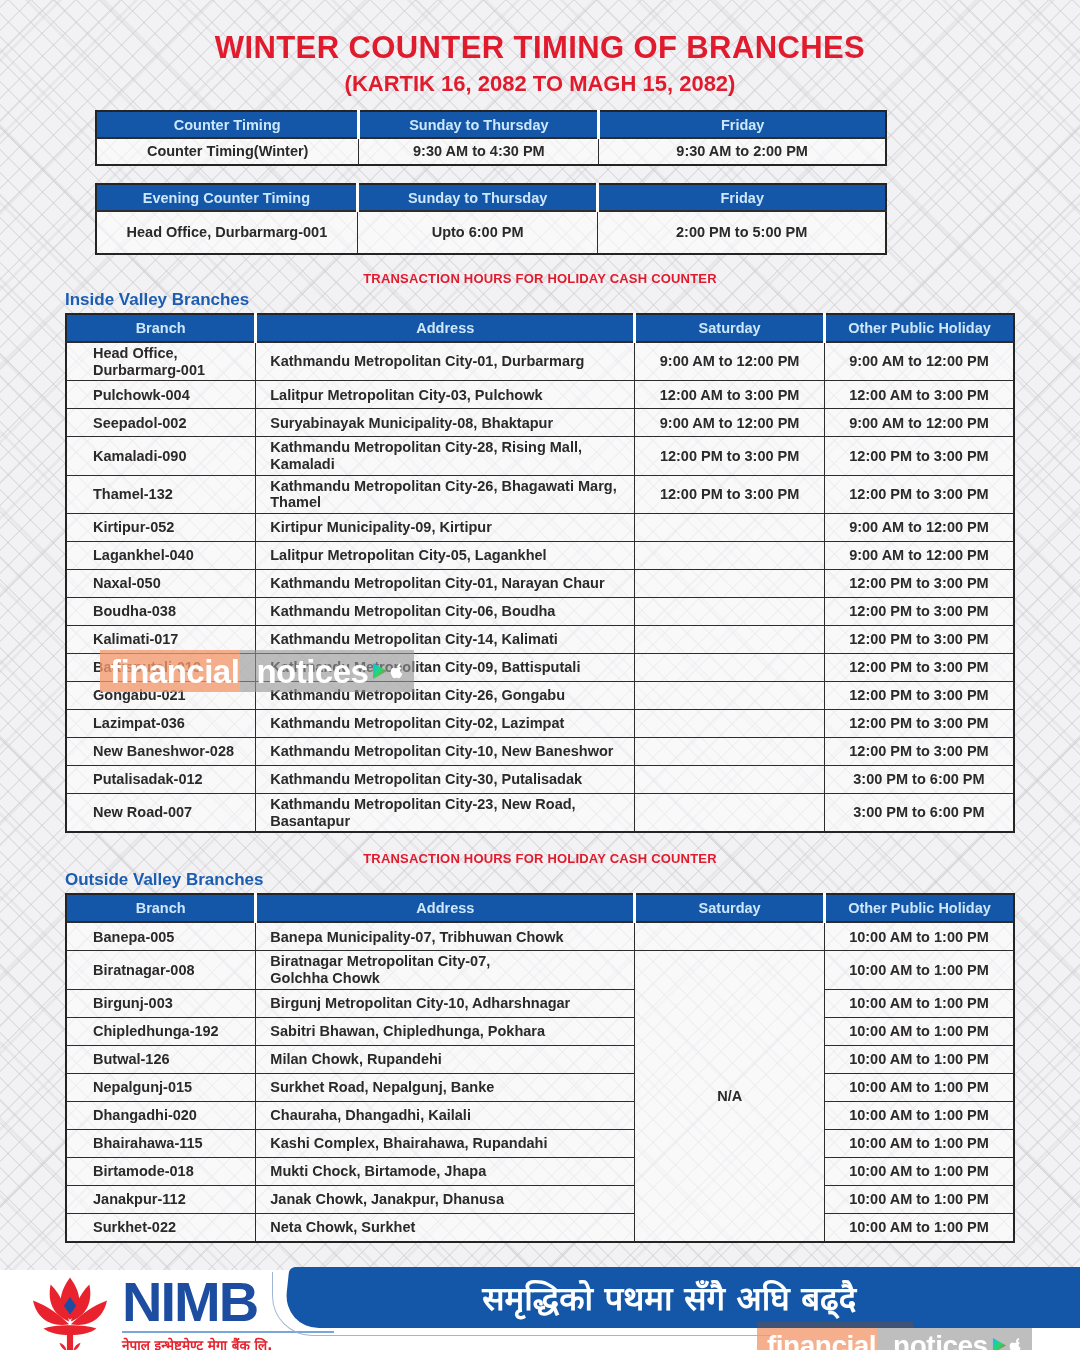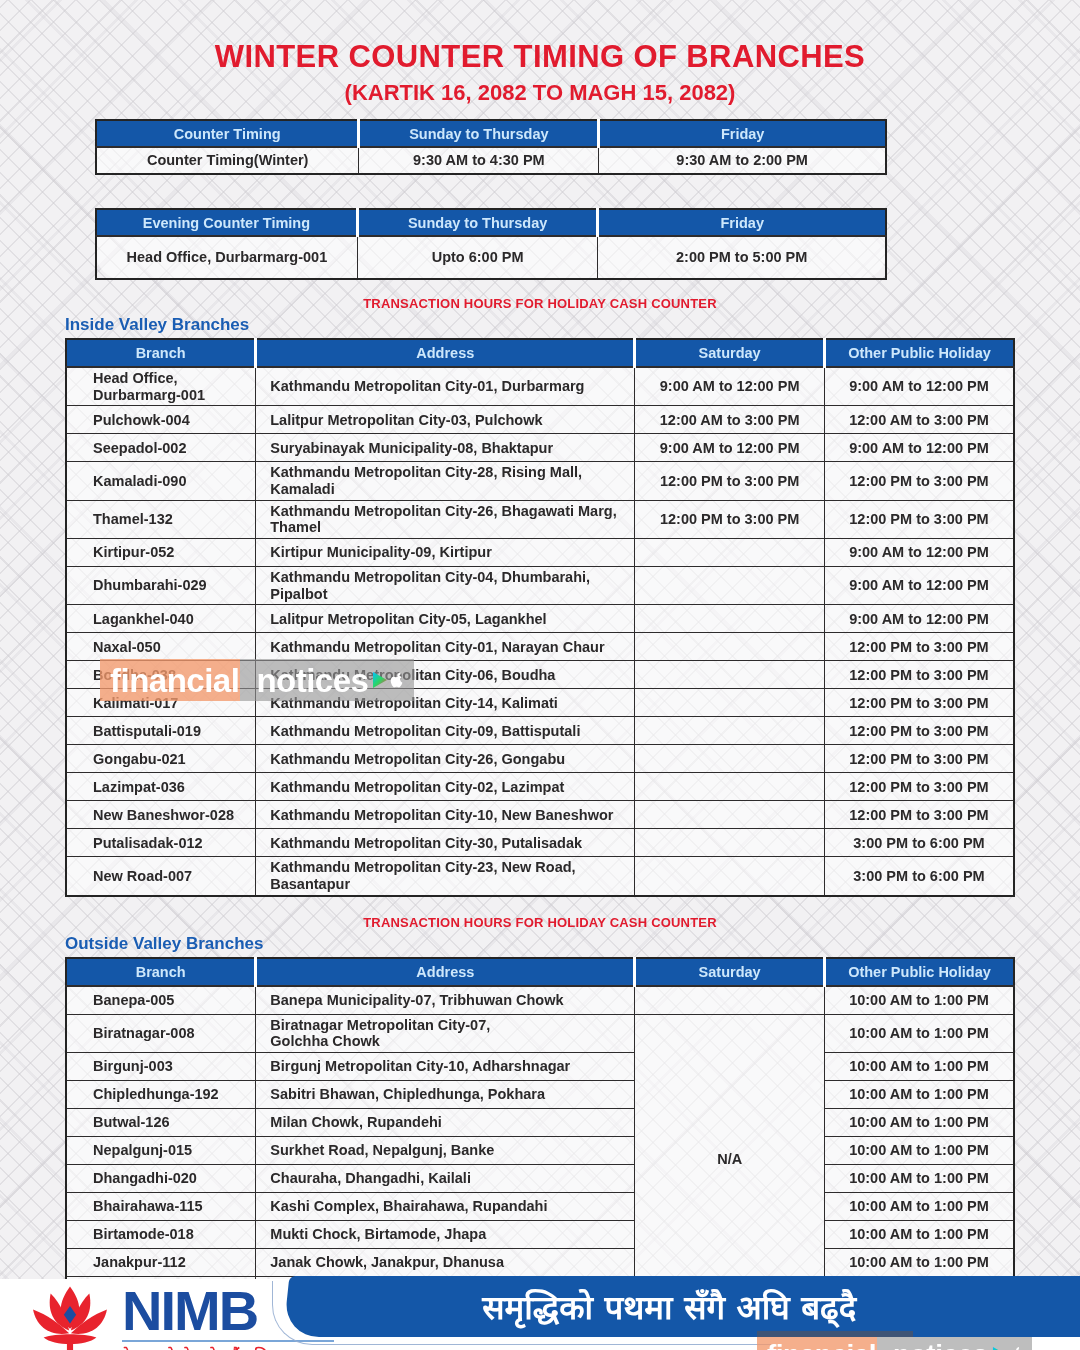--- a/index.html
+++ b/index.html
@@ -9,21 +9,21 @@
     background-color:#f2f1f3;
     background-image:
       repeating-linear-gradient(45deg, rgba(205,203,208,.45) 0 1.5px, transparent 1.5px 16px),
       repeating-linear-gradient(-45deg, rgba(205,203,208,.45) 0 1.5px, transparent 1.5px 16px),
       repeating-linear-gradient(45deg, rgba(210,208,214,.30) 0 3px, transparent 3px 54px),
       repeating-linear-gradient(-45deg, rgba(210,208,214,.30) 0 3px, transparent 3px 54px);
   }
   .page{position:relative;width:1080px;height:1350px;}
 
   
-  .main-title{margin:39px 0 0 0;text-align:center;color:var(--title_red,#e11b2e);
+  .main-title{margin:30px 0 0 0;text-align:center;color:var(--title_red,#e11b2e);
     font-size:31px;font-weight:800;letter-spacing:.4px;}
   .main-subtitle{margin-top:5px;text-align:center;color:var(--title_red,#e11b2e);
     font-size:22px;font-weight:800;}
   .section-heading{text-align:center;color:var(--title_red,#e11b2e);
     font-size:13px;font-weight:800;letter-spacing:.2px;}
   .sub-heading{margin:4px 0 3px 65px;color:var(--link_blue,#1a5db3);
     font-size:17px;font-weight:800;}
 
   
   table.tbl{border-collapse:collapse;border:2.5px solid #242424;background:rgba(255,255,255,.55);}
@@ -102,21 +102,21 @@
     </thead>
     <tbody>
       <tr>
         <td>Counter Timing(Winter)</td>
         <td>9:30 AM to 4:30 PM</td>
         <td>9:30 AM to 2:00 PM</td>
       </tr>
     </tbody>
   </table>
 
-  <table class="tbl small-tbl" style="margin-top:33px;border-radius:29px;">
+  <table class="tbl small-tbl" style="margin-top:17px;">
     <colgroup>
         <col style="width:290px">
         <col style="width:270px">
         <col style="width:330px">
       </colgroup>
     <thead>
       <tr>
         <th>Evening Counter Timing</th>
         <th>Sunday to Thursday</th>
         <th>Friday</th>
@@ -179,27 +179,20 @@
         <tr>
           <td class="c-branch">Thamel-132</td>
           <td class="c-address">Kathmandu Metropolitan City-26, Bhagawati Marg,
 Thamel</td>
           <td class="c-sat">12:00 PM to 3:00 PM</td>
           <td class="c-holiday">12:00 PM to 3:00 PM</td>
         </tr>
         <tr>
           <td class="c-branch">Kirtipur-052</td>
           <td class="c-address">Kirtipur Municipality-09, Kirtipur</td>
-          <td class="c-sat"></td>
-          <td class="c-holiday">9:00 AM to 12:00 PM</td>
-        </tr>
-        <tr>
-          <td class="c-branch">Dhumbarahi-029</td>
-          <td class="c-address">Kathmandu Metropolitan City-04, Dhumbarahi,
-Pipalbot</td>
           <td class="c-sat"></td>
           <td class="c-holiday">9:00 AM to 12:00 PM</td>
         </tr>
         <tr>
           <td class="c-branch">Lagankhel-040</td>
           <td class="c-address">Lalitpur Metropolitan City-05, Lagankhel</td>
           <td class="c-sat"></td>
           <td class="c-holiday">9:00 AM to 12:00 PM</td>
         </tr>
         <tr>

